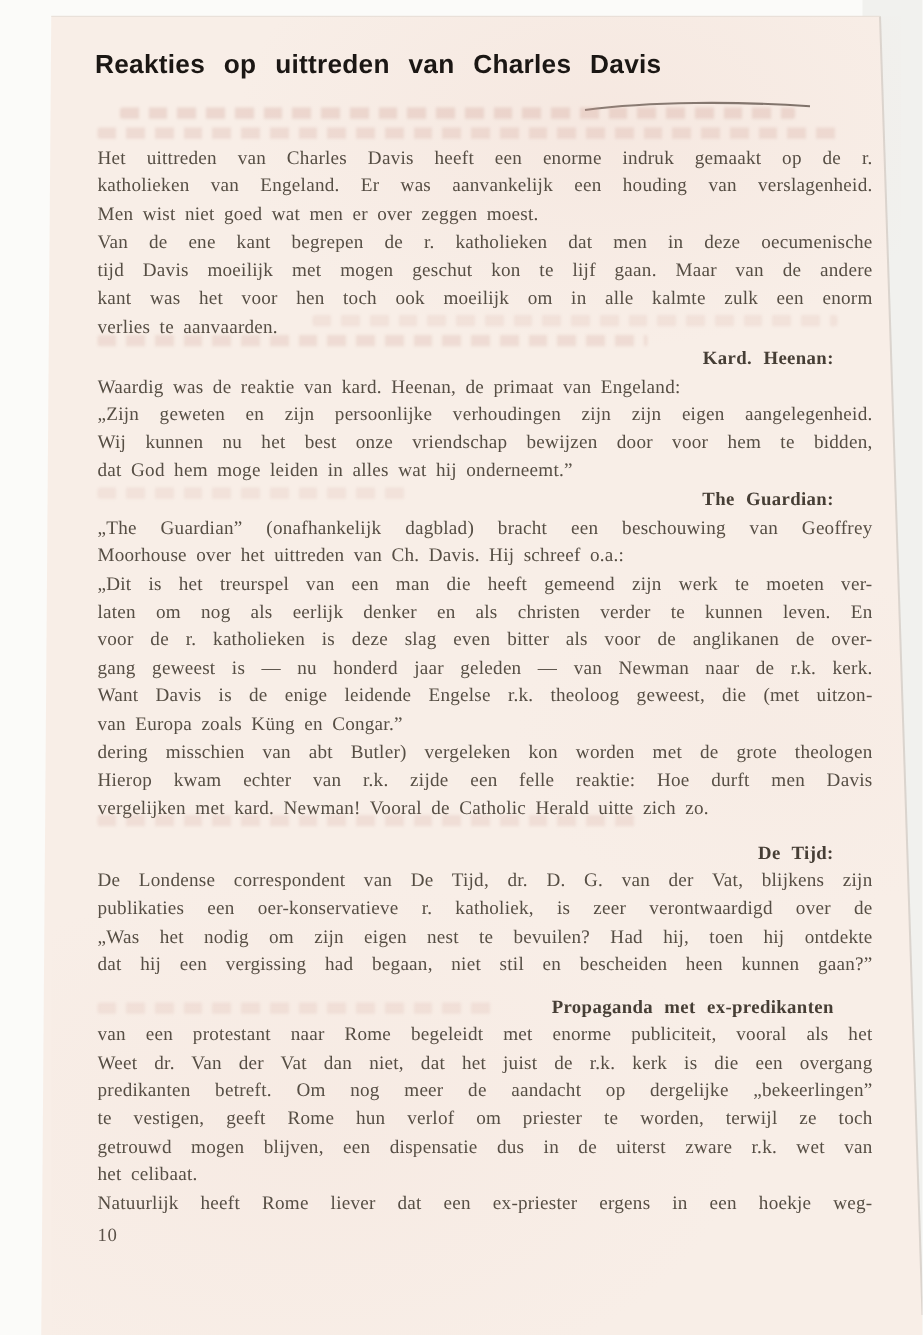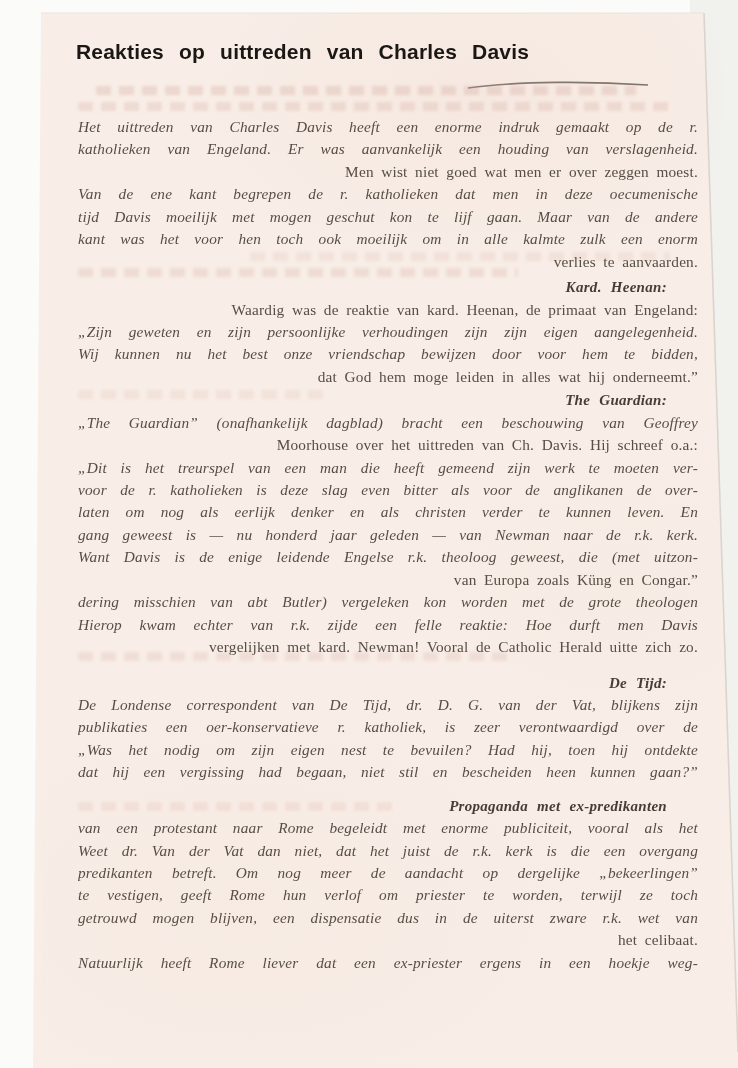--- a/index.html
+++ b/index.html
@@ -43,27 +43,27 @@
     font-weight:bold;font-size:21px;line-height:32px;
     letter-spacing:0.2px;word-spacing:9px;
     color:#1b1714;white-space:nowrap;
   }
 
   .body-col{
     position:absolute;left:78px;top:116px;width:620px;z-index:3;
   }
   .line{
     font-size:15.3px;line-height:22.45px;height:22.45px;overflow:hidden;
-    color:#564e44;letter-spacing:0.2px;word-spacing:3.5px;text-align:right;
+    color:#564e44;letter-spacing:0.2px;word-spacing:3.5px;
   }
-  .line.just{text-align:justify;text-align-last:justify;font-style:italic;}
+  .line.just{text-align:justify;text-align-last:justify;}
   .heading{
     font-size:15px;line-height:22.45px;height:22.45px;
     font-weight:bold;text-align:right;padding-right:31px;
-    color:#463e35;letter-spacing:0.3px;word-spacing:5px;font-style:italic;
+    color:#463e35;letter-spacing:0.3px;word-spacing:5px;
   }
   .section{margin:0;}
   .sec-kard-heenan{margin-top:3px;}
   .sec-the-guardian{margin-top:1px;}
   .sec-de-tijd{margin-top:13px;}
   .sec-propaganda{margin-top:11px;}
 
   .page-num{
     margin-top:4px;
     font-size:15px;line-height:22px;color:#5a5148;letter-spacing:0.5px;
@@ -109,22 +109,22 @@
         <div class="line">Waardig was de reaktie van kard. Heenan, de primaat van Engeland:</div>
         <div class="line just">„Zijn geweten en zijn persoonlijke verhoudingen zijn zijn eigen aangelegenheid.</div>
         <div class="line just">Wij kunnen nu het best onze vriendschap bewijzen door voor hem te bidden,</div>
         <div class="line">dat God hem moge leiden in alles wat hij onderneemt.”</div>
       </div>
       <div class="section sec-the-guardian">
         <div class="heading">The Guardian:</div>
         <div class="line just">„The Guardian” (onafhankelijk dagblad) bracht een beschouwing van Geoffrey</div>
         <div class="line">Moorhouse over het uittreden van Ch. Davis. Hij schreef o.a.:</div>
         <div class="line just">„Dit is het treurspel van een man die heeft gemeend zijn werk te moeten ver-</div>
+        <div class="line just">laten om nog als eerlijk denker en als christen verder te kunnen leven. En</div>
         <div class="line just">voor de r. katholieken is deze slag even bitter als voor de anglikanen de over-</div>
-        <div class="line just">laten om nog als eerlijk denker en als christen verder te kunnen leven. En</div>
         <div class="line just">gang geweest is — nu honderd jaar geleden — van Newman naar de r.k. kerk.</div>
         <div class="line just">Want Davis is de enige leidende Engelse r.k. theoloog geweest, die (met uitzon-</div>
         <div class="line">van Europa zoals Küng en Congar.”</div>
         <div class="line just">dering misschien van abt Butler) vergeleken kon worden met de grote theologen</div>
         <div class="line just">Hierop kwam echter van r.k. zijde een felle reaktie: Hoe durft men Davis</div>
         <div class="line">vergelijken met kard. Newman! Vooral de Catholic Herald uitte zich zo.</div>
       </div>
       <div class="section sec-de-tijd">
         <div class="heading">De Tijd:</div>
         <div class="line just">De Londense correspondent van De Tijd, dr. D. G. van der Vat, blijkens zijn</div>
@@ -136,13 +136,14 @@
         <div class="heading">Propaganda met ex-predikanten</div>
         <div class="line just">van een protestant naar Rome begeleidt met enorme publiciteit, vooral als het</div>
         <div class="line just">Weet dr. Van der Vat dan niet, dat het juist de r.k. kerk is die een overgang</div>
         <div class="line just">predikanten betreft. Om nog meer de aandacht op dergelijke „bekeerlingen”</div>
         <div class="line just">te vestigen, geeft Rome hun verlof om priester te worden, terwijl ze toch</div>
         <div class="line just">getrouwd mogen blijven, een dispensatie dus in de uiterst zware r.k. wet van</div>
         <div class="line">het celibaat.</div>
         <div class="line just">Natuurlijk heeft Rome liever dat een ex-priester ergens in een hoekje weg-</div>
       </div>
     </div>
+  <div class="page-num">10</div>
 </div>
 
 </body></html>

